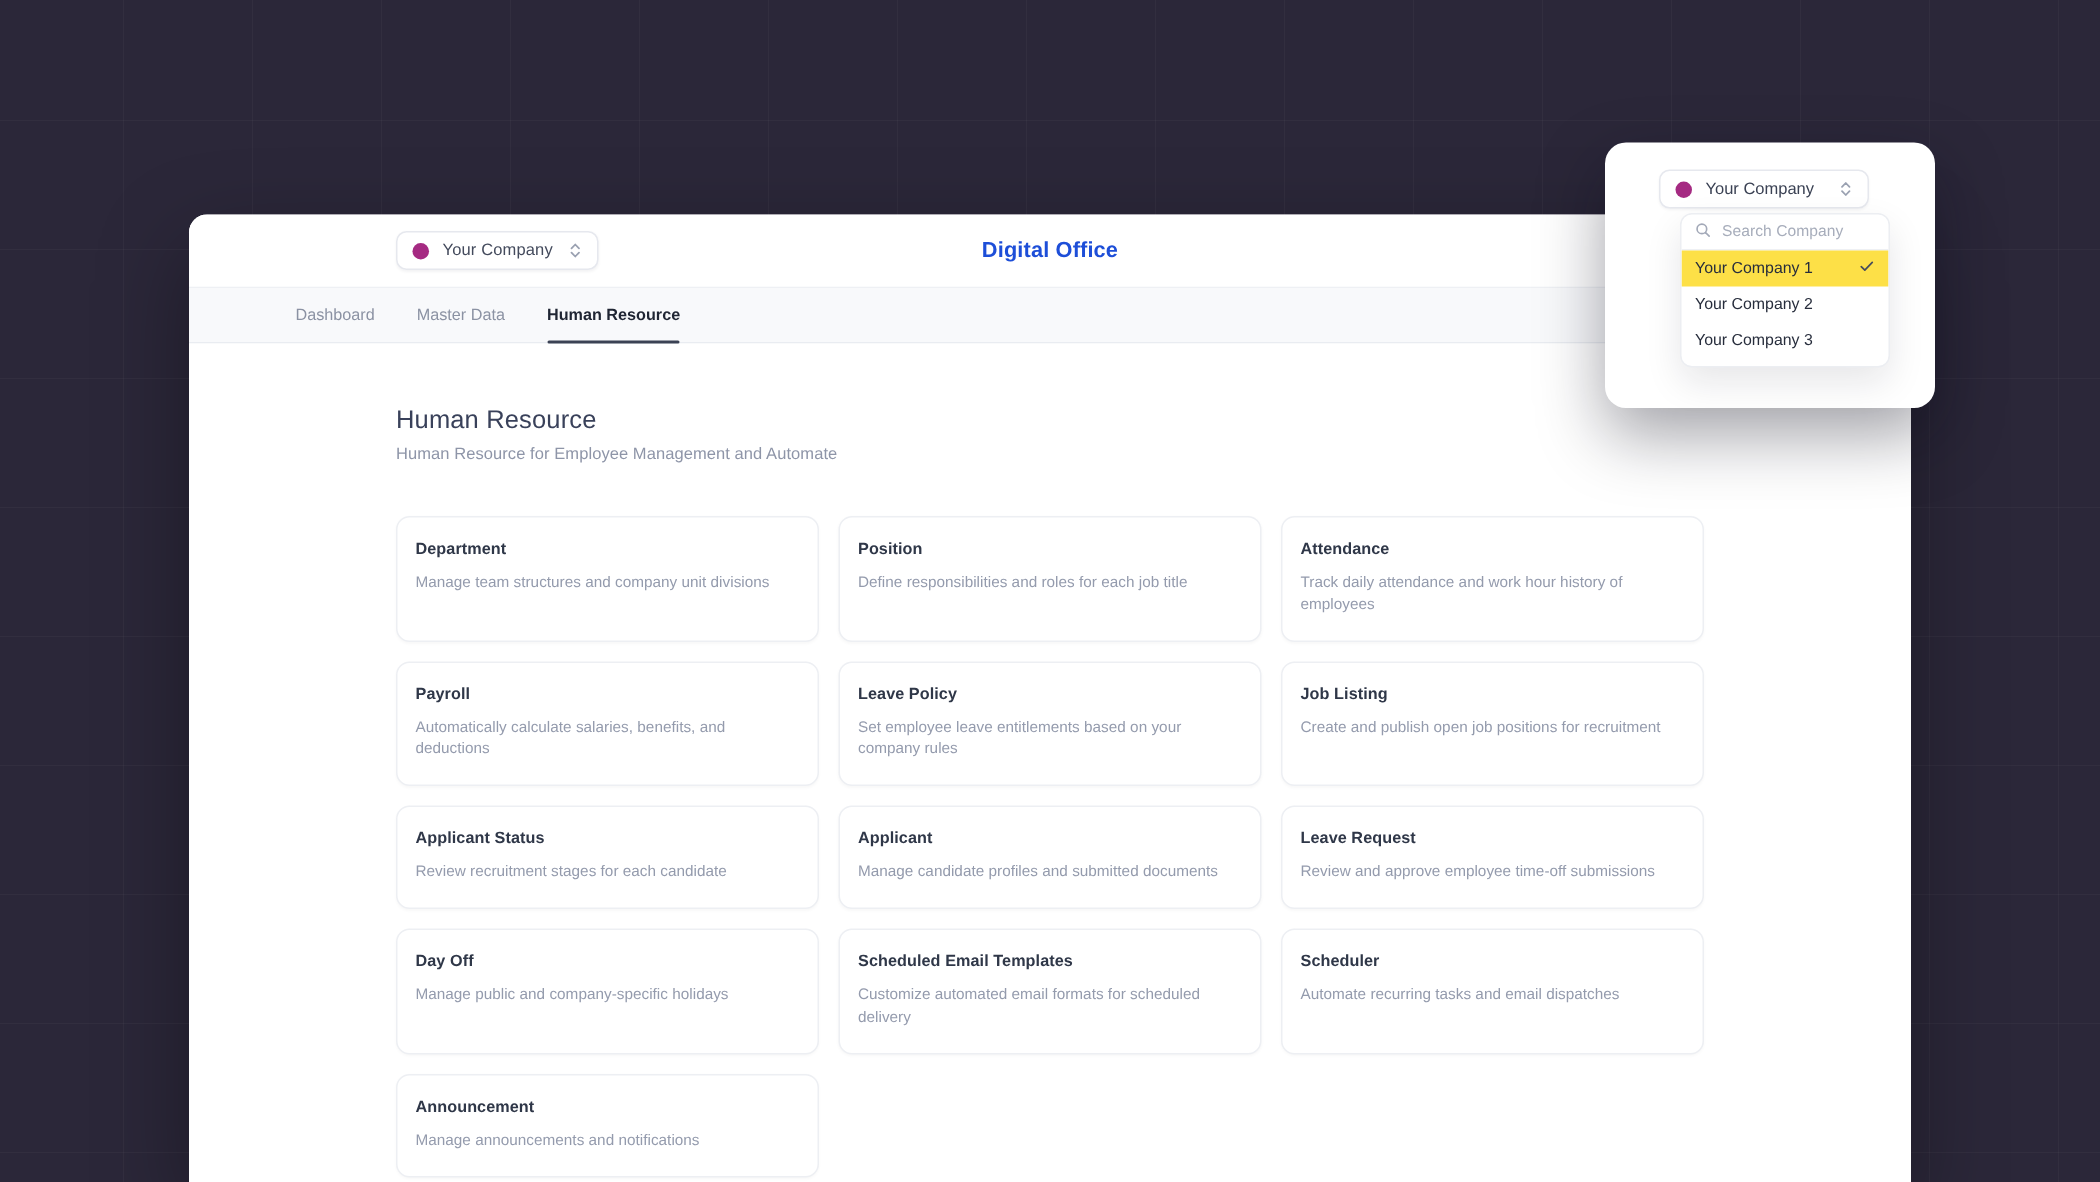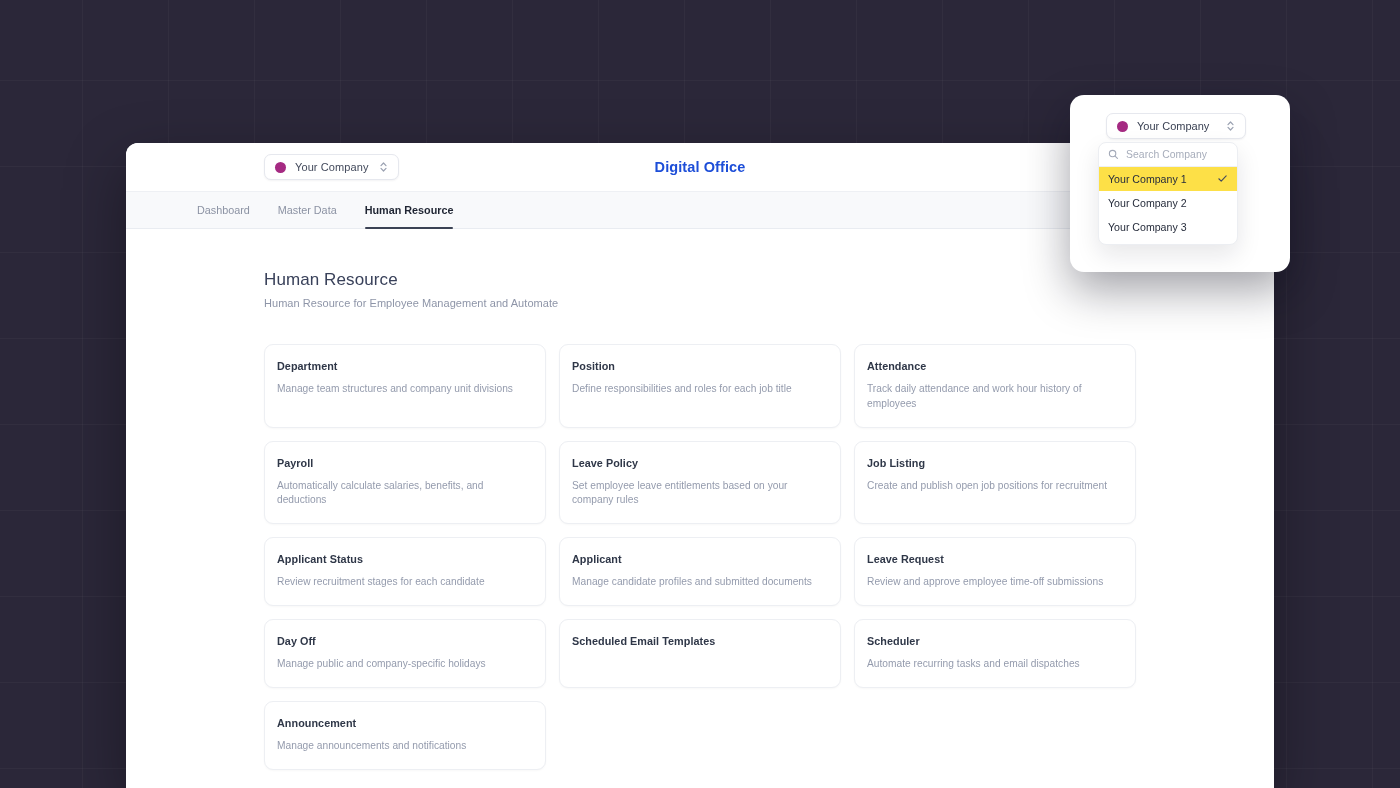--- a/index.html
+++ b/index.html
@@ -207,21 +207,21 @@
     border-radius: 7px;
     background: #fff;
     box-shadow: 0 1px 2px rgba(16,24,40,0.05);
     cursor: pointer;
   }
   .pop-pill .label {
     font-size: 11px; color: #3b4254; white-space: nowrap;
   }
   .dropdown {
     position: absolute;
-    left: 28px; top: 47px;
+    left: 50px; top: 47px;
     width: 140px;
     background: #fff;
     border: 1px solid #eceef2;
     border-radius: 8px;
     box-shadow: 0 10px 24px rgba(16,24,40,0.10);
     overflow: hidden;
     padding-bottom: 5px;
   }
   .dd-search {
     display: flex; align-items: center; gap: 7px;
@@ -335,20 +335,21 @@
         <div class="card">
           <div class="card-title">Leave Request</div>
           <div class="card-desc">Review and approve employee time-off submissions</div>
         </div>
         <div class="card">
           <div class="card-title">Day Off</div>
           <div class="card-desc">Manage public and company-specific holidays</div>
         </div>
         <div class="card">
           <div class="card-title">Scheduled Email Templates</div>
+          <div class="card-desc">Customize automated email formats for scheduled delivery</div>
         </div>
         <div class="card">
           <div class="card-title">Scheduler</div>
           <div class="card-desc">Automate recurring tasks and email dispatches</div>
         </div>
         <div class="card">
           <div class="card-title">Announcement</div>
           <div class="card-desc">Manage announcements and notifications</div>
         </div>
       </div>

